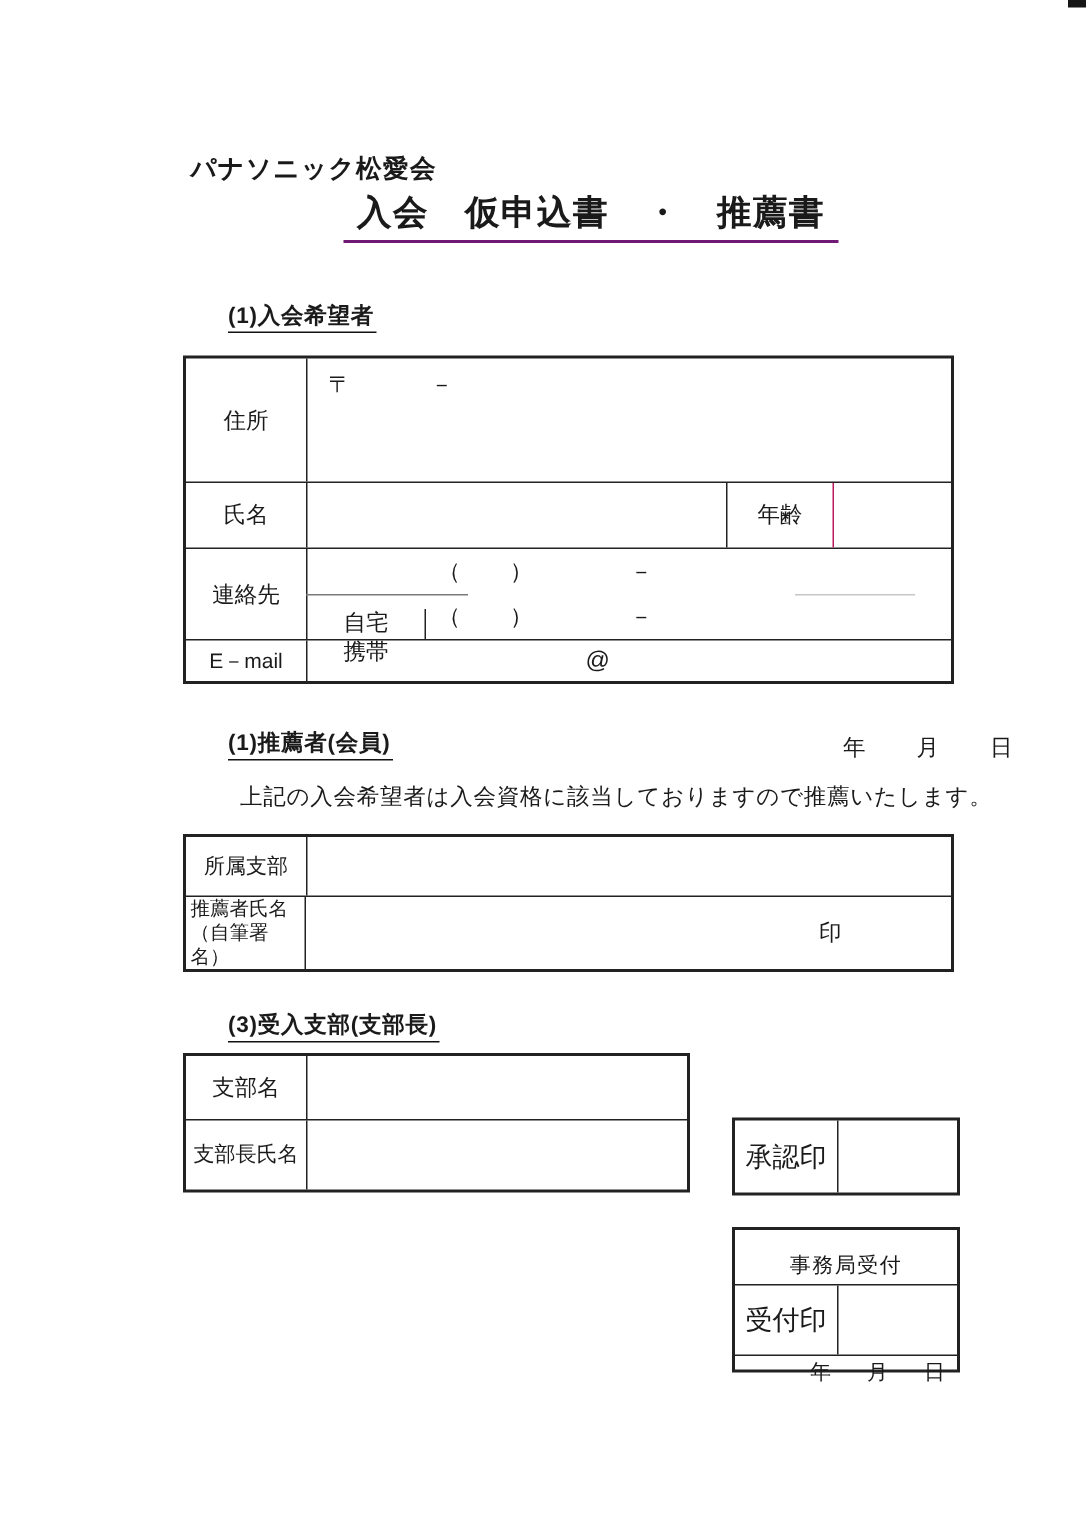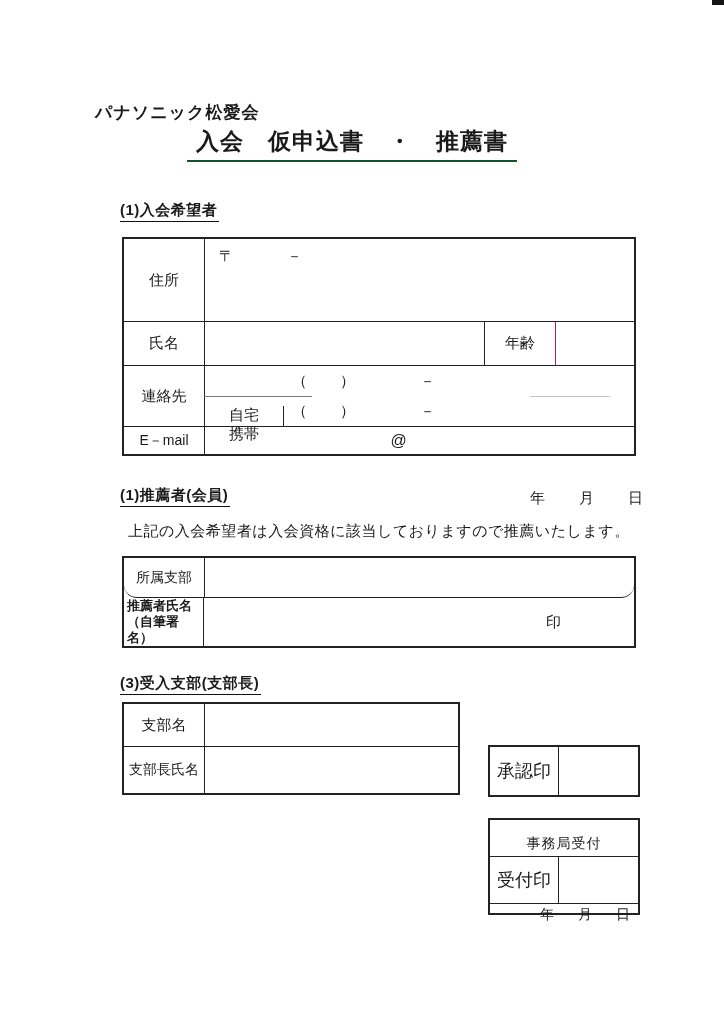--- a/index.html
+++ b/index.html
@@ -1,27 +1,27 @@
 <!DOCTYPE html>
 <html><head>
 <meta charset="utf-8">
 <style>
   html,body { margin:0; padding:0; background:#e8e8e8; }
   .page {
     position:relative; width:724px; height:1024px; background:#ffffff;
     overflow:hidden; font-family:"Liberation Sans","DejaVu Sans",sans-serif;
     color:#1a1a1a; margin:0 auto;
   }
-  .abs { position:absolute; }
+  .abs { position:absolute;margin-left:32px; }
 
   
   .org-name { left:95px; top:101px; font-size:17px; font-weight:bold; letter-spacing:1px; }
   .form-title {
-    left:187px; top:126px; font-size:23px; font-weight:bold; letter-spacing:1px;
-    border-bottom:2px solid #14532d; padding:0 9px 3px 9px;
+    left:197px; top:126px; font-size:23px; font-weight:bold; letter-spacing:1px;
+    border-bottom:2px solid #701a75; padding:0 9px 3px 9px;
   }
 
   
   .sec-heading { font-size:15px; font-weight:bold; letter-spacing:0.5px; }
   .sec-heading > span { border-bottom:1.5px solid #111; padding:0 2px 1px 0; display:inline-block; }
 
   
   .tbl { position:absolute; border:2px solid #222; box-sizing:content-box; background:#fff; }
   .r   { display:flex; border-bottom:1px solid #222; position:relative; }
   .r.last { border-bottom:none; }
@@ -42,21 +42,21 @@
   .seg1 { left:80px; top:30px; width:108px; background:#7a7a7a; }
   .seg2 { left:406px; top:30px; width:80px; background:#c6c6c6; }
   .email-val { flex:1; display:flex; align-items:center; justify-content:center;
                padding-right:42px; font-size:16px; }
 
   
   .date-row { display:flex; justify-content:space-between; font-size:15px; }
   .statement { font-size:15px; letter-spacing:0.5px; }
   .rec-label { width:80px; flex:none; border-right:1px solid #222; display:flex;
                flex-direction:column; justify-content:center; padding-left:3px;
-               font-size:13px; line-height:16px; box-sizing:border-box;font-weight:bold; }
+               font-size:13px; line-height:16px; box-sizing:border-box; }
   .sig-cell { flex:1; position:relative; }
   .seal { position:absolute; left:342px; top:50%; transform:translateY(-50%); font-size:15px; }
 
   
   .sbox { position:absolute; border:2px solid #222; background:#fff; box-sizing:content-box; }
   .sbox .row2 { display:flex; height:100%; }
   .sbox .slabel { width:68px; flex:none; border-right:1px solid #222; display:flex;
                   align-items:center; justify-content:center; font-size:18px; }
   .office-header { height:24px; border-bottom:1px solid #222; display:flex;
                    align-items:center; justify-content:center; font-size:14px; letter-spacing:1px;margin-top:12px; }
@@ -118,21 +118,21 @@
     <span>(1)推薦者(会員)</span>
   </div>
   <div class="abs date-row" style="left:530px; top:489px; width:113px;">
     <span>年</span>
     <span>月</span>
     <span>日</span>
   </div>
   <div class="abs statement" style="left:128px; top:522px;">上記の入会希望者は入会資格に該当しておりますので推薦いたします。</div>
 
   <div class="tbl" style="left:122px; top:556px; width:510px;">
-    <div class="r" style="height:39px;border-radius:13px;">
+    <div class="r" style="height:39px;">
       <div class="lc" style="font-size:14px;">所属支部</div>
       <div class="flex1"></div>
     </div>
     <div class="r last" style="height:48px;">
       <div class="rec-label">
         <span>推薦者氏名</span>
         <span>（自筆署名）</span>
       </div>
       <div class="sig-cell">
         <span class="seal">印</span>

